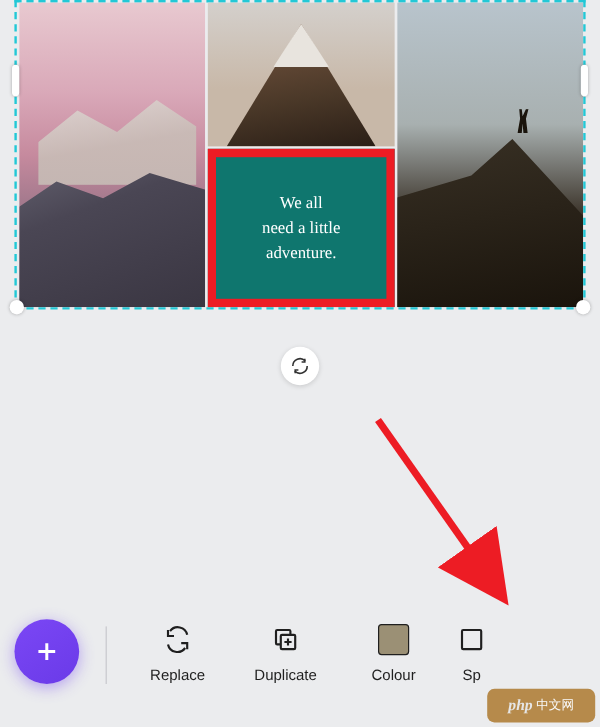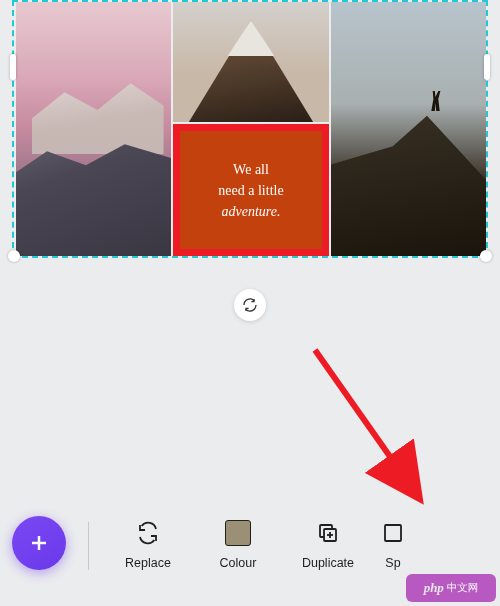--- a/index.html
+++ b/index.html
@@ -96,33 +96,33 @@
       content:'';
       position:absolute; bottom:55%; left:35%; width:30%; height:30%;
       background: #e8e4de; clip-path: polygon(50% 0, 100% 100%, 0 100%);
       z-index:2;
     }
     
     .highlight-wrap {
       position: relative;
       flex: 1;
       border: 7px solid #ed1c24;
-      background: #c2410c;
+      background: #0f766e;
       display: flex;
       align-items: center;
       justify-content: center;
     }
     .quote-text {
       color: #fff;
       text-align: center;
       font-family: Georgia, serif;
       font-size: 14px;
       line-height: 1.5;
     }
-    .quote-text .italic { font-style: italic; }
+    .quote-text .italic { }
     
     .img-right {
       height: 100%;
       background: linear-gradient(180deg, #b8c4cc 0%, #a8b0b0 40%, #3a3228 70%, #1a1610 100%);
       position: relative;
     }
     .img-right::after {
       content:'';
       position:absolute; bottom:0; left:0; right:0; height:60%;
       background: linear-gradient(170deg, #3a3226 0%, #1a140c 100%);
@@ -231,21 +231,21 @@
       color: #1f1f1f;
     }
 
     
     .watermark {
       position: absolute;
       bottom: 4px;
       right: 4px;
       width: 90px;
       height: 28px;
-      background: #a21caf;
+      background: #a16207;
       border-radius: 6px;
       display: flex;
       align-items: center;
       justify-content: center;
       gap: 3px;
       opacity: 0.7;
     }
     .wm-php {
       font-family: Georgia, serif;
       font-style: italic;
@@ -321,39 +321,39 @@
           <path d="M4 16a8 8 0 0 0 14.3 3"></path>
           <path d="M4 4v5h5M20 20v-5h-5"></path>
         </svg>
       </div>
       <span class="tool-label">Replace</span>
     </div>
 
 
     <div class="tool">
       <div class="tool-icon">
-        <div class="colour-swatch"></div>
-      </div>
-      <span class="tool-label">Colour</span>
-    </div>
-
-    <div class="tool">
-      <div class="tool-icon">
         <svg viewBox="0 0 24 24" fill="none" stroke="#1f1f1f" stroke-width="1.8">
           <rect x="8" y="8" width="12" height="12" rx="1"></rect>
           <path d="M16 8V5a1 1 0 0 0-1-1H5a1 1 0 0 0-1 1v10a1 1 0 0 0 1 1h3"></path>
           <line x1="14" y1="11" x2="14" y2="17"></line>
             <line x1="11" y1="14" x2="17" y2="14"></line>
         </svg>
       </div>
       <span class="tool-label">Duplicate</span>
     </div>
 
     <div class="tool">
       <div class="tool-icon">
+        <div class="colour-swatch"></div>
+      </div>
+      <span class="tool-label">Colour</span>
+    </div>
+
+    <div class="tool">
+      <div class="tool-icon">
         <svg viewBox="0 0 24 24" fill="none" stroke="#1f1f1f" stroke-width="1.8">
           <rect x="4" y="4" width="16" height="16" rx="1"></rect>
         </svg>
       </div>
       <span class="tool-label">Sp</span>
     </div>
 
   </div>
 </div>
 

